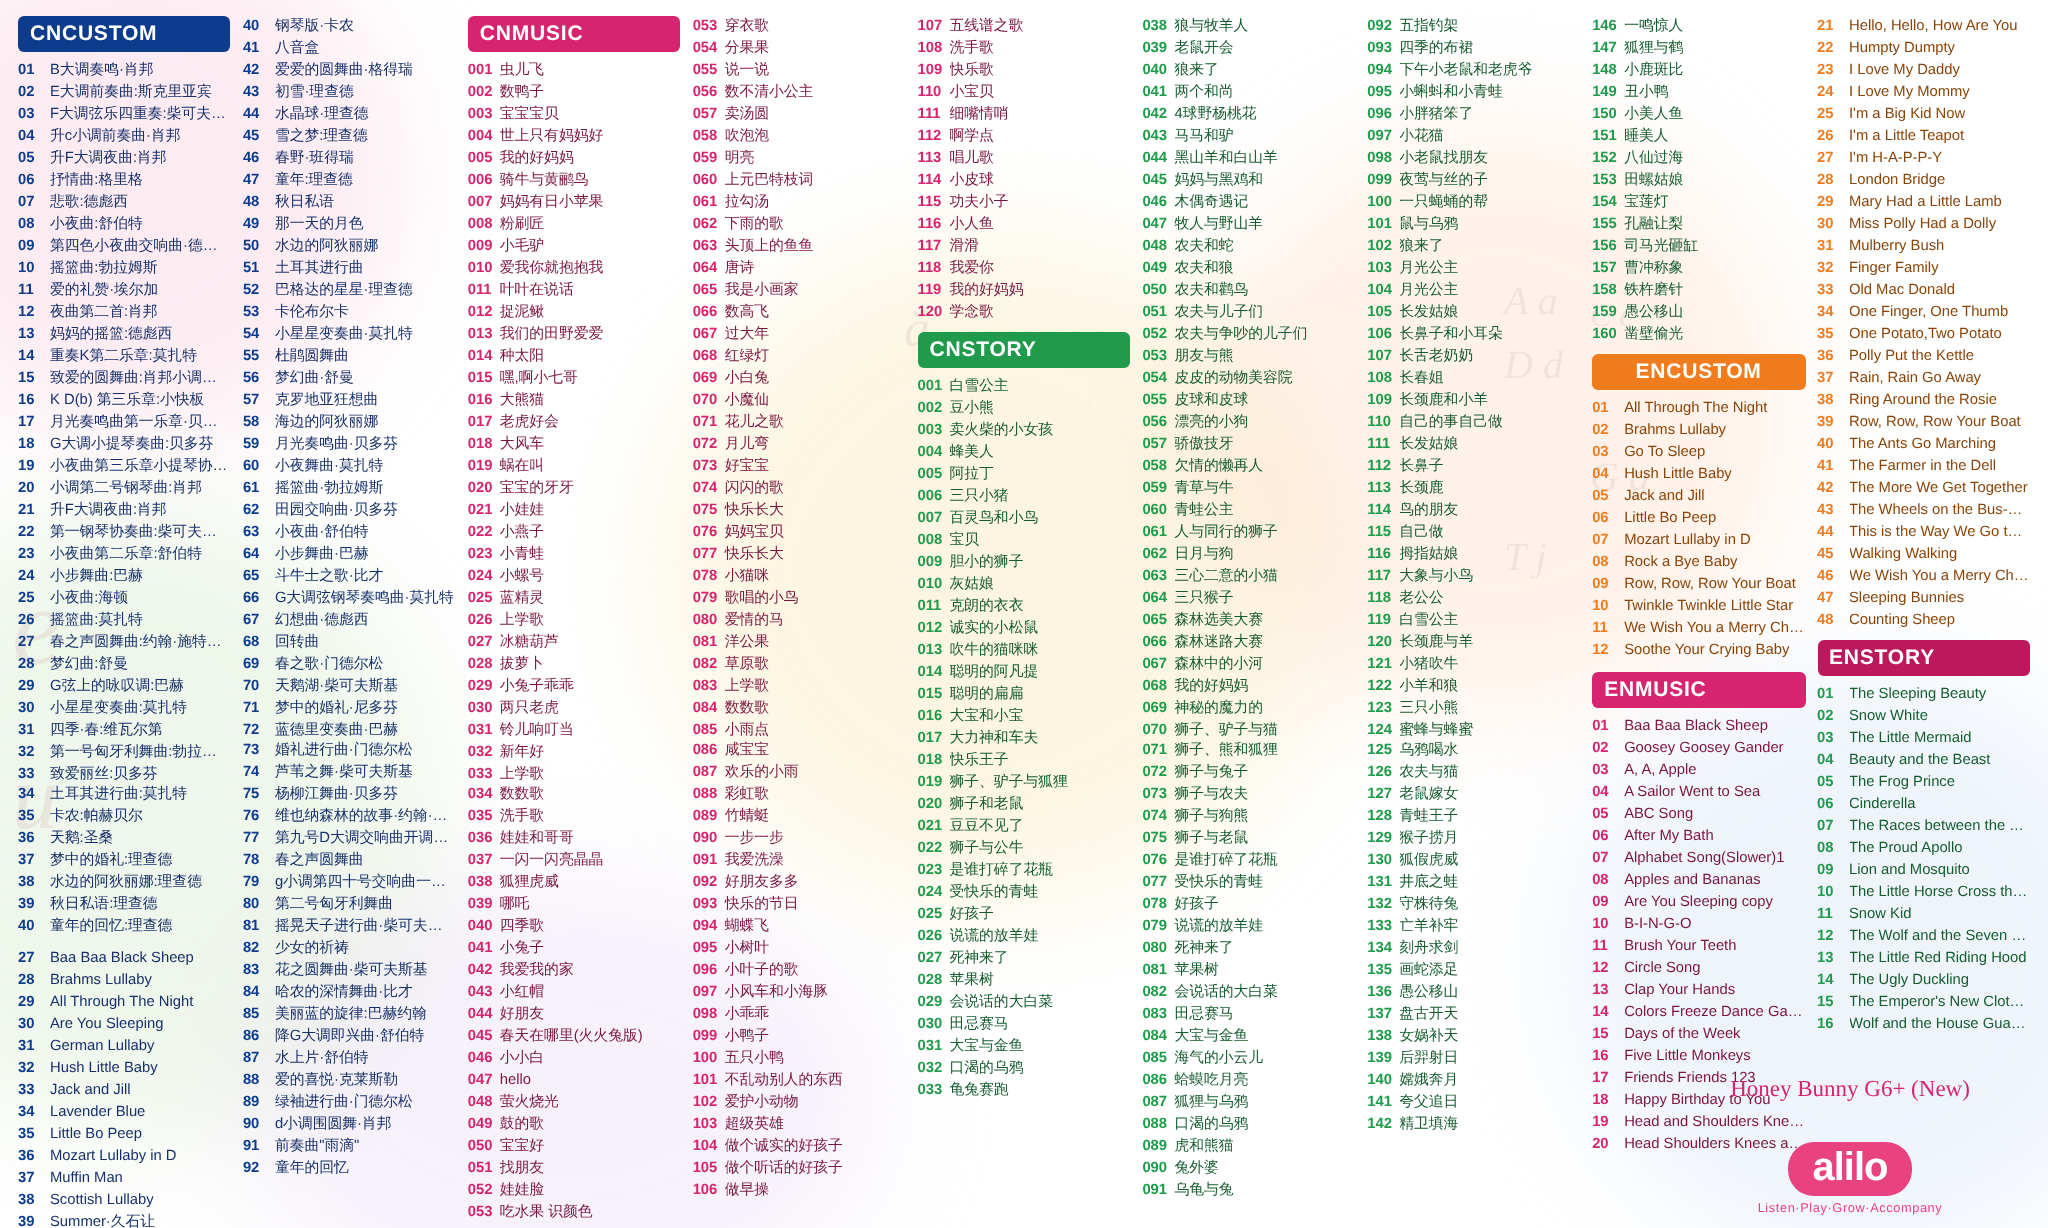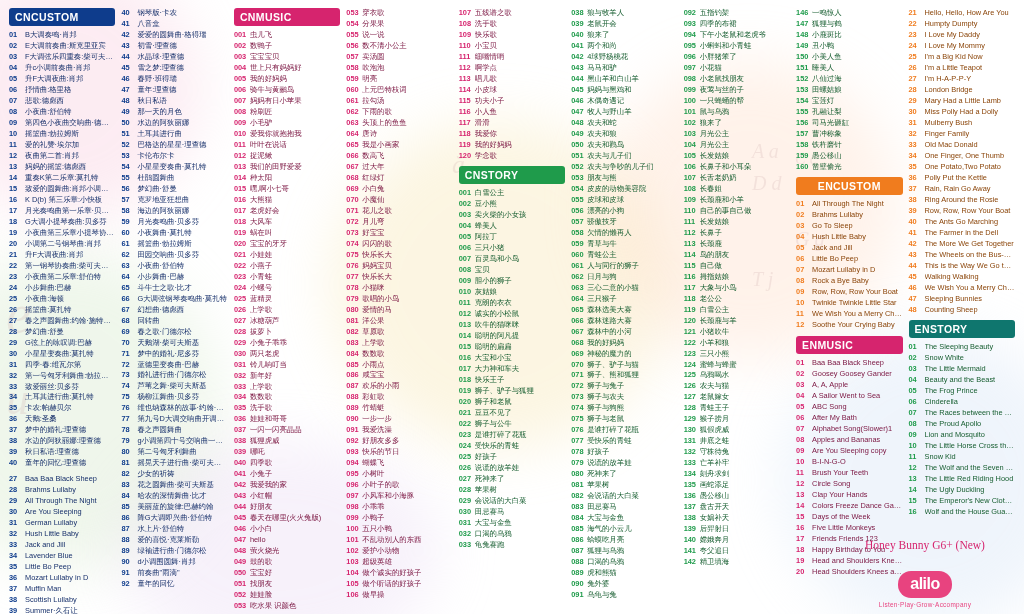--- a/index.html
+++ b/index.html
@@ -27,21 +27,21 @@
     display:block;color:#ffffff;font-weight:bold;
     font-size:10.5px;letter-spacing:.4px;
     padding:3px 6px;border-radius:3px;margin:0 0 4px 0;
     text-align:left;
   }
   .cat.cncustom{background:#0e3c8c;}
   .cat.cnmusic{background:#d6246e;}
   .cat.cnstory{background:#1f9b4b;}
   .cat.encustom{background:#f07c1e;text-align:center;}
   .cat.enmusic{background:#d6246e;}
-  .cat.enstory{background:#0f766e;}
+  .cat.enstory{background:#be185d;}
 
   ul.list{list-style:none;margin:0 0 6px 0;padding:0;}
   ul.list li{
     display:flex;align-items:flex-start;gap:3px;
     font-size:7.4px;line-height:9.6px;
     margin:0 0 1.4px 0;white-space:nowrap;
   }
   .num{font-weight:bold;width:13px;flex:0 0 13px;text-align:left;}
   .txt{flex:1 1 auto;overflow:hidden;text-overflow:ellipsis;}
 
@@ -54,21 +54,21 @@
   .brand{
     position:absolute;right:8px;bottom:6px;width:182px;text-align:center;
   }
   .brand-title{
     color:#d6246e;font-weight:normal;font-size:11.5px;margin-bottom:20px;
     font-family:"Liberation Serif",serif;
   }
   .logo-wrap{display:flex;align-items:flex-end;justify-content:center;gap:4px;}
   .logo-pill{
     background:#e8437f;color:#fff;border-radius:13px;
-    padding:3px 12px 4px 12px;font-size:16px;font-weight:bold;
+    padding:3px 12px 4px 12px;font-size:20px;font-weight:bold;
     font-family:"Liberation Sans",sans-serif;letter-spacing:-.5px;line-height:20px;
     position:relative;
   }
   .tagline{color:#e8437f;font-size:6.4px;letter-spacing:.3px;margin-top:3px;}
 </style>
 </head>
 <body>
 
 <div class="bg-blob b1"></div>
 <div class="bg-blob b2"></div>

